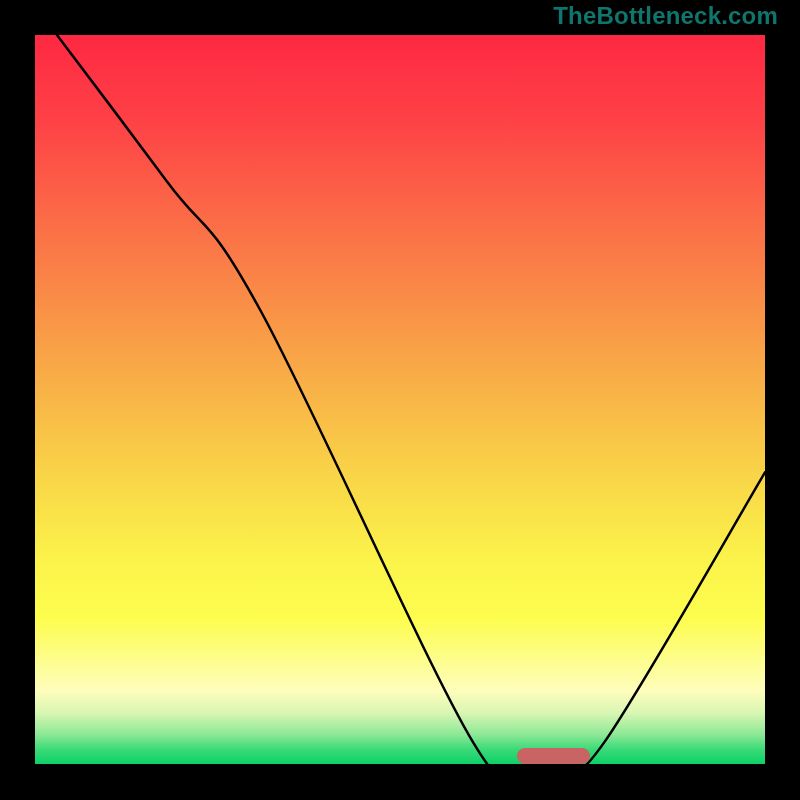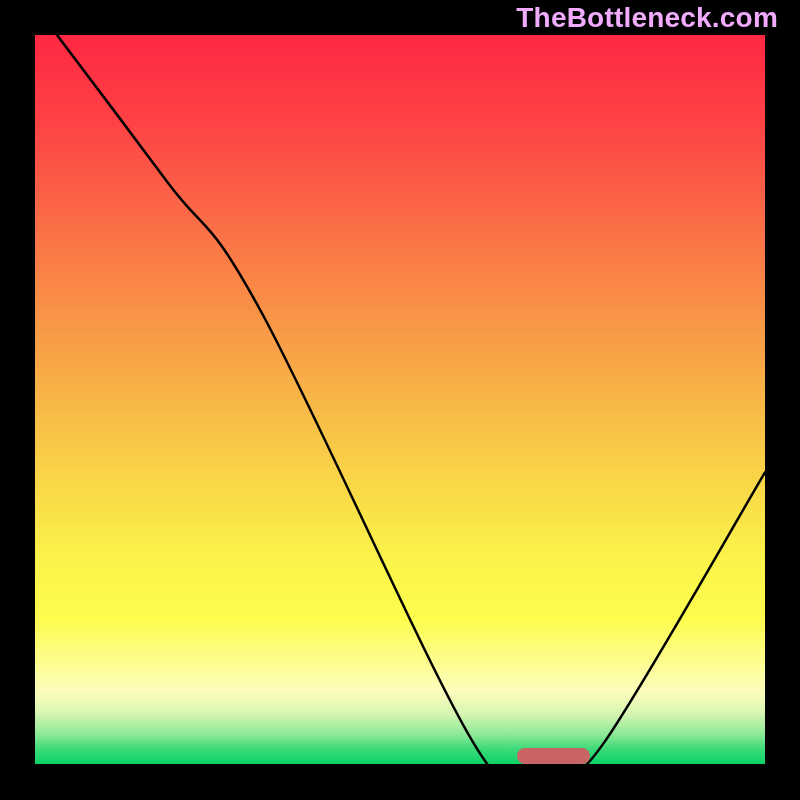--- a/index.html
+++ b/index.html
@@ -9,23 +9,23 @@
     width: 800px;
     height: 800px;
     position: relative;
     overflow: hidden;
   }
   .watermark {
     position: absolute;
     top: 2px;
     right: 22px;
     font-family: Arial, Helvetica, sans-serif;
-    font-size: 28px;
+    font-size: 24px;
     font-weight: bold;
-    color: #f0abfc;
+    color: #0f766e;
     z-index: 10;
     letter-spacing: 0.2px;
   }
   .plot-area {
     position: absolute;
     left: 35px;
     top: 35px;
     width: 730px;
     height: 729px;
     background: #fff;

